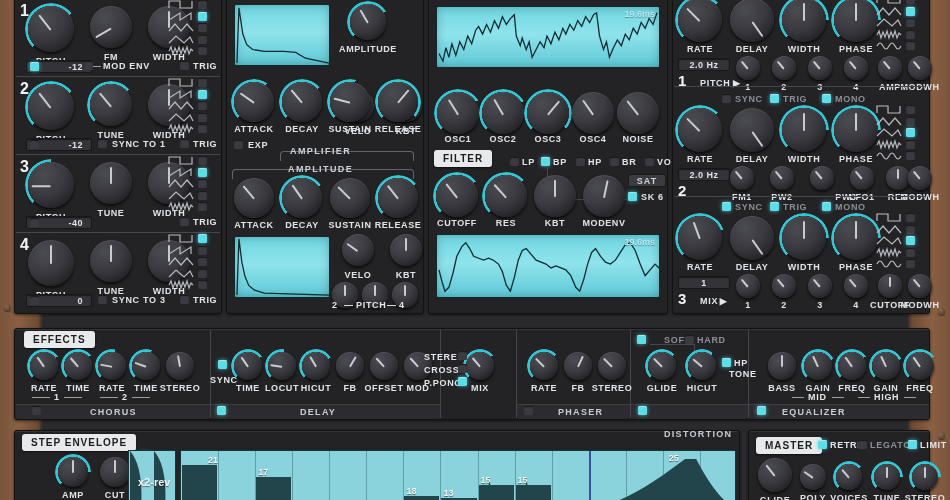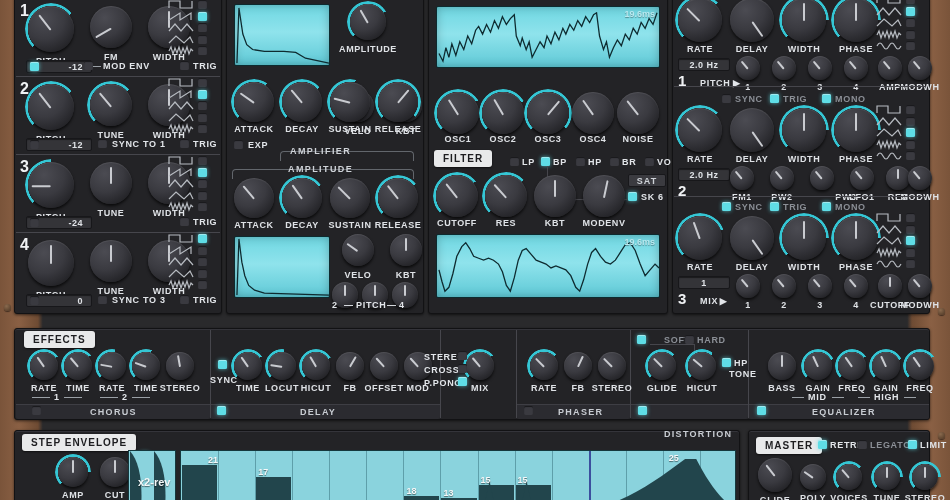--- a/index.html
+++ b/index.html
@@ -212,21 +212,21 @@
       </div>
       <div class="klabel" style="left:20px;top:212px;width:62px;">PITCH</div>
       <div class="knob" style="left:90px;top:162px;width:42px;height:42px;">
         <i style="transform: rotate(0deg);"></i>
       </div>
       <div class="klabel" style="left:82px;top:208px;width:58px;">TUNE</div>
       <div class="knob" style="left:148px;top:162px;width:42px;height:42px;">
         <i style="transform: rotate(0deg);"></i>
       </div>
       <div class="klabel" style="left:140px;top:208px;width:58px;">WIDTH</div>
-      <div class="valuebox" style="left:26px;top:216px;width:66px;height:13px;justify-content:flex-end;padding-right:8px;">-24</div>
+      <div class="valuebox" style="left:26px;top:216px;width:66px;height:13px;justify-content:flex-end;padding-right:8px;">-40</div>
       <div class="led" style="left:30px;top:218px;"></div>
       <div class="led" style="left:180px;top:217px;"></div>
       <div class="ledlbl" style="left:193px;top:217px;">TRIG</div>
       <div class="wv" style="left:168px;top:155px;">
         <svg width="26" height="11" viewBox="0 0 26 11">
           <polyline points="1,9 1,2 12,2 12,9 24,9 24,2" fill="none" stroke="#b7bbc1" stroke-width="1.2"></polyline>
         </svg>
       </div>
       <div class="led" style="left:198px;top:156px;"></div>
       <div class="wv" style="left:168px;top:166.5px;">
@@ -849,21 +849,21 @@
       </div>
       <div class="klabel" style="left:894px;top:383px;width:52px;">FREQ</div>
       <div class="dash" style="left:792px;top:397px;width:12px;"></div>
       <div class="ledlbl" style="left:808px;top:392px;">MID</div>
       <div class="dash" style="left:832px;top:397px;width:12px;"></div>
       <div class="dash" style="left:858px;top:397px;width:12px;"></div>
       <div class="ledlbl" style="left:874px;top:392px;">HIGH</div>
       <div class="dash" style="left:904px;top:397px;width:12px;"></div>
       <div class="footbar" style="left:749px;top:404px;width:180px;height:15px;"></div>
       <div class="led on" style="left:757px;top:406px;"></div>
-      <div class="footlbl" style="left:812px;top:407px;">EQUALIZER</div>
+      <div class="footlbl" style="left:782px;top:407px;">EQUALIZER</div>
       <div class="chip" style="left:22px;top:434px;">STEP ENVELOPE</div>
       <div class="knob" style="left:58px;top:457px;width:30px;height:30px;">
         <i style="transform: rotate(0deg);"></i>
         <div class="ring" style="left:-3px;top:-3px;width:36px;height:36px;background: conic-gradient(from 180deg, transparent 0deg, transparent 45deg, #35c6d4 45deg, #35c6d4 270deg, transparent 270deg);-webkit-mask: radial-gradient(circle, transparent 15px, #000 15.5px, #000 18px, transparent 18.2px);mask: radial-gradient(circle, transparent 15px, #000 15.5px, #000 18px, transparent 18.2px);"></div>
       </div>
       <div class="klabel" style="left:45px;top:490px;width:56px;">AMP</div>
       <div class="knob" style="left:100px;top:457px;width:30px;height:30px;">
         <i style="transform: rotate(0deg);"></i>
       </div>
       <div class="klabel" style="left:87px;top:490px;width:56px;">CUT</div>

